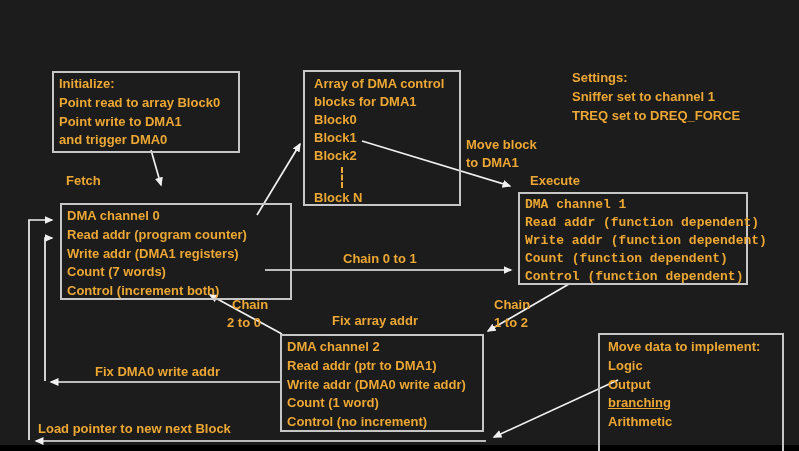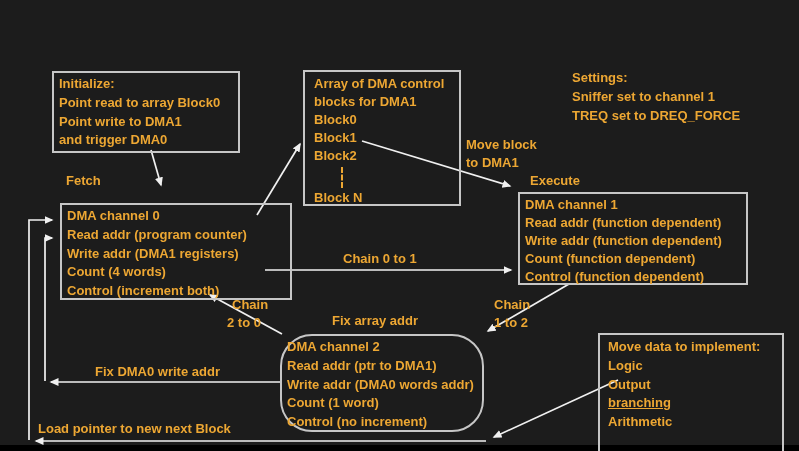--- a/index.html
+++ b/index.html
@@ -68,38 +68,38 @@
       <div class="ln">Settings:</div>
       <div class="ln">Sniffer set to channel 1</div>
       <div class="ln">TREQ set to DREQ_FORCE</div>
     </div>
 
     <div class="stage-title" style="left:66px;top:173px;">Fetch</div>
     <div class="box" style="left:60px;top:191px;width:232px;height:97px;padding:2px 0 0 5px;margin-top:12px;">
       <div class="ln">DMA channel 0</div>
       <div class="ln">Read addr (program counter)</div>
       <div class="ln">Write addr (DMA1 registers)</div>
-      <div class="ln">Count (4 words)</div>
+      <div class="ln">Count (7 words)</div>
       <div class="ln">Control (increment both)</div>
     </div>
 
     <div class="stage-title" style="left:530px;top:173px;">Execute</div>
-    <div class="box" style="left:518px;top:192px;width:230px;height:93px;padding:2px 0 0 5px;">
+    <div class="box" style="left:518px;top:192px;width:230px;height:93px;padding:2px 0 0 5px;font-family:Liberation Mono, monospace;">
       <div class="ln-sm">DMA channel 1</div>
       <div class="ln-sm">Read addr (function dependent)</div>
       <div class="ln-sm">Write addr (function dependent)</div>
       <div class="ln-sm">Count (function dependent)</div>
       <div class="ln-sm">Control (function dependent)</div>
     </div>
 
     <div class="stage-title" style="left:332px;top:313px;">Fix array addr</div>
-    <div class="box" style="left:280px;top:334px;width:204px;height:98px;padding:2px 0 0 5px;border-radius:32px;">
+    <div class="box" style="left:280px;top:334px;width:204px;height:98px;padding:2px 0 0 5px;">
       <div class="ln">DMA channel 2</div>
       <div class="ln">Read addr  (ptr to DMA1)</div>
-      <div class="ln">Write addr (DMA0 words addr)</div>
+      <div class="ln">Write addr (DMA0 write addr)</div>
       <div class="ln">Count (1 word)</div>
       <div class="ln">Control (no increment)</div>
     </div>
 
     <div class="box" style="left:598px;top:289px;width:186px;height:120px;padding:3px 0 0 8px;margin-top:44px;">
       <div class="ln">Move data to implement:</div>
       <div class="ln">Logic</div>
       <div class="ln">Output</div>
       <div class="ln underln">branching</div>
       <div class="ln">Arithmetic</div>

